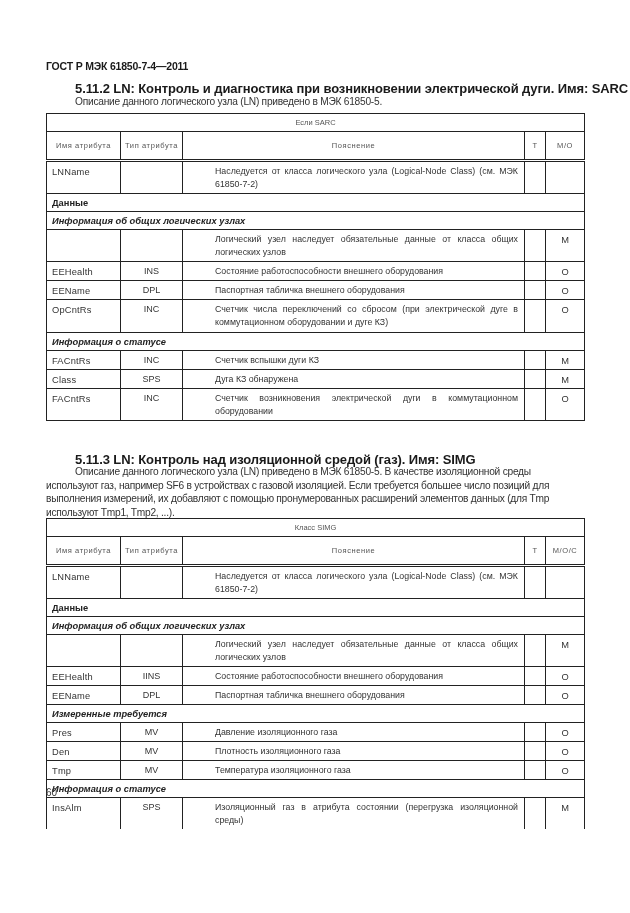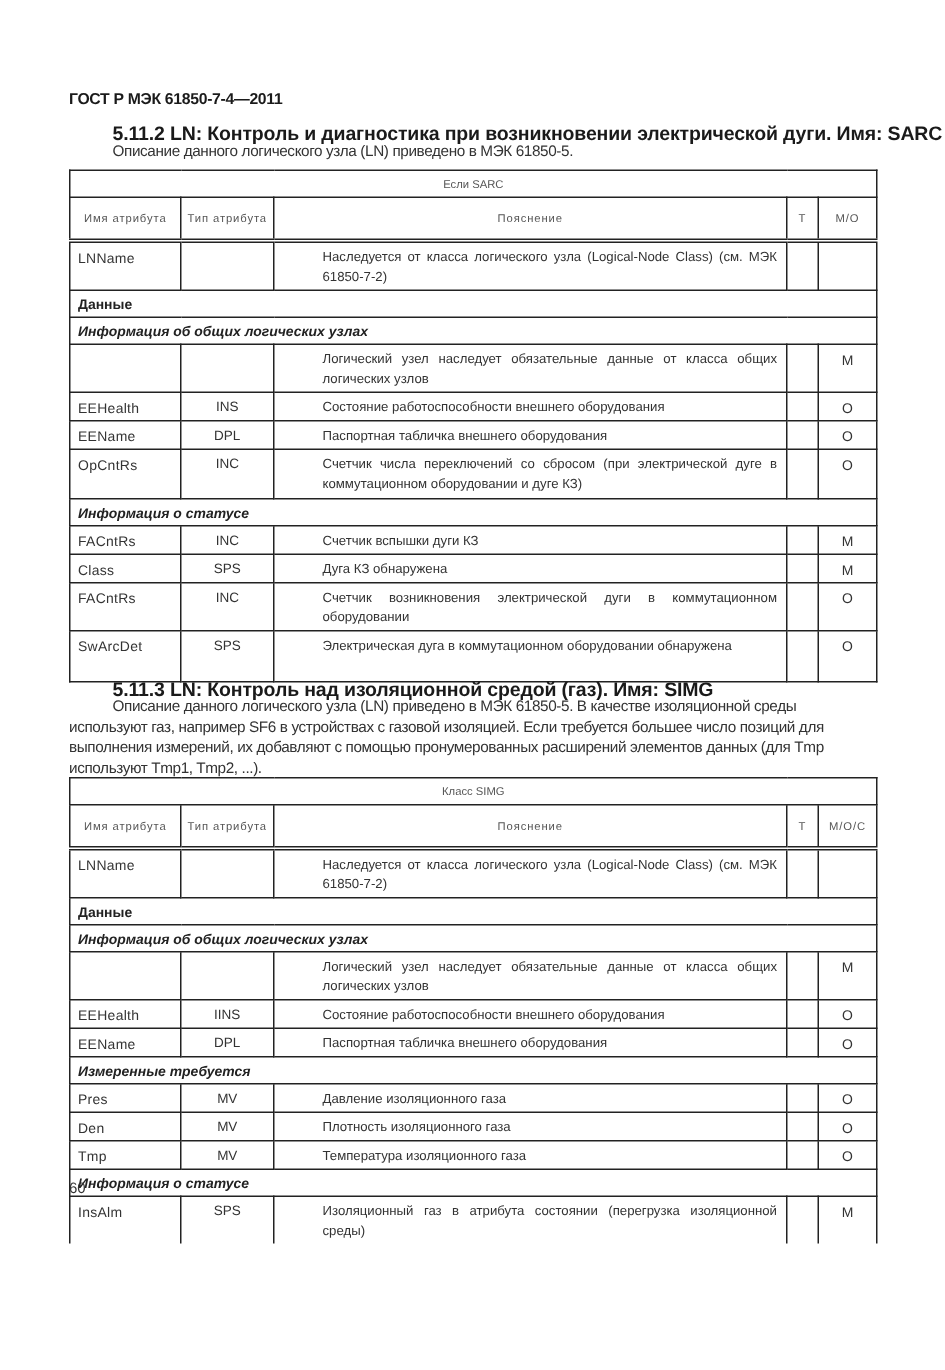--- a/index.html
+++ b/index.html
@@ -125,29 +125,20 @@
       </tr>
       <tr class="" style="height:31px">
         <td class="c1">FACntRs</td>
         <td class="c2">INC</td>
         <td class="c3">
           <div class="ind">Счетчик возникновения электрической дуги в коммутационном оборудовании</div>
         </td>
         <td class="c5"></td>
         <td class="c5">O</td>
       </tr>
-      <tr class="" style="height:34px">
-        <td class="c1">SwArcDet</td>
-        <td class="c2">SPS</td>
-        <td class="c3">
-          <div class="ind">Электрическая дуга в коммутационном оборудовании обнаружена</div>
-        </td>
-        <td class="c5"></td>
-        <td class="c5">O</td>
-      </tr>
     </tbody>
 </table>
 
 <div class="sec-title" style="top:452px">5.11.3 LN: Контроль над изоляционной средой (газ). Имя: SIMG</div>
 <div class="sec-desc" style="top:465px; text-indent:29px;">Описание данного логического узла (LN) приведено в МЭК 61850-5. В качестве изоляционной среды используют газ, например SF6 в устройствах с газовой изоляцией. Если требуется большее число позиций для выполнения измерений, их добавляют с помощью пронумерованных расширений элементов данных (для Tmp используют Tmp1, Tmp2, ...).</div>
 
 <table class="ln" style="top:518px">
   <colgroup>
       <col style="width:74px">
       <col style="width:62px">

